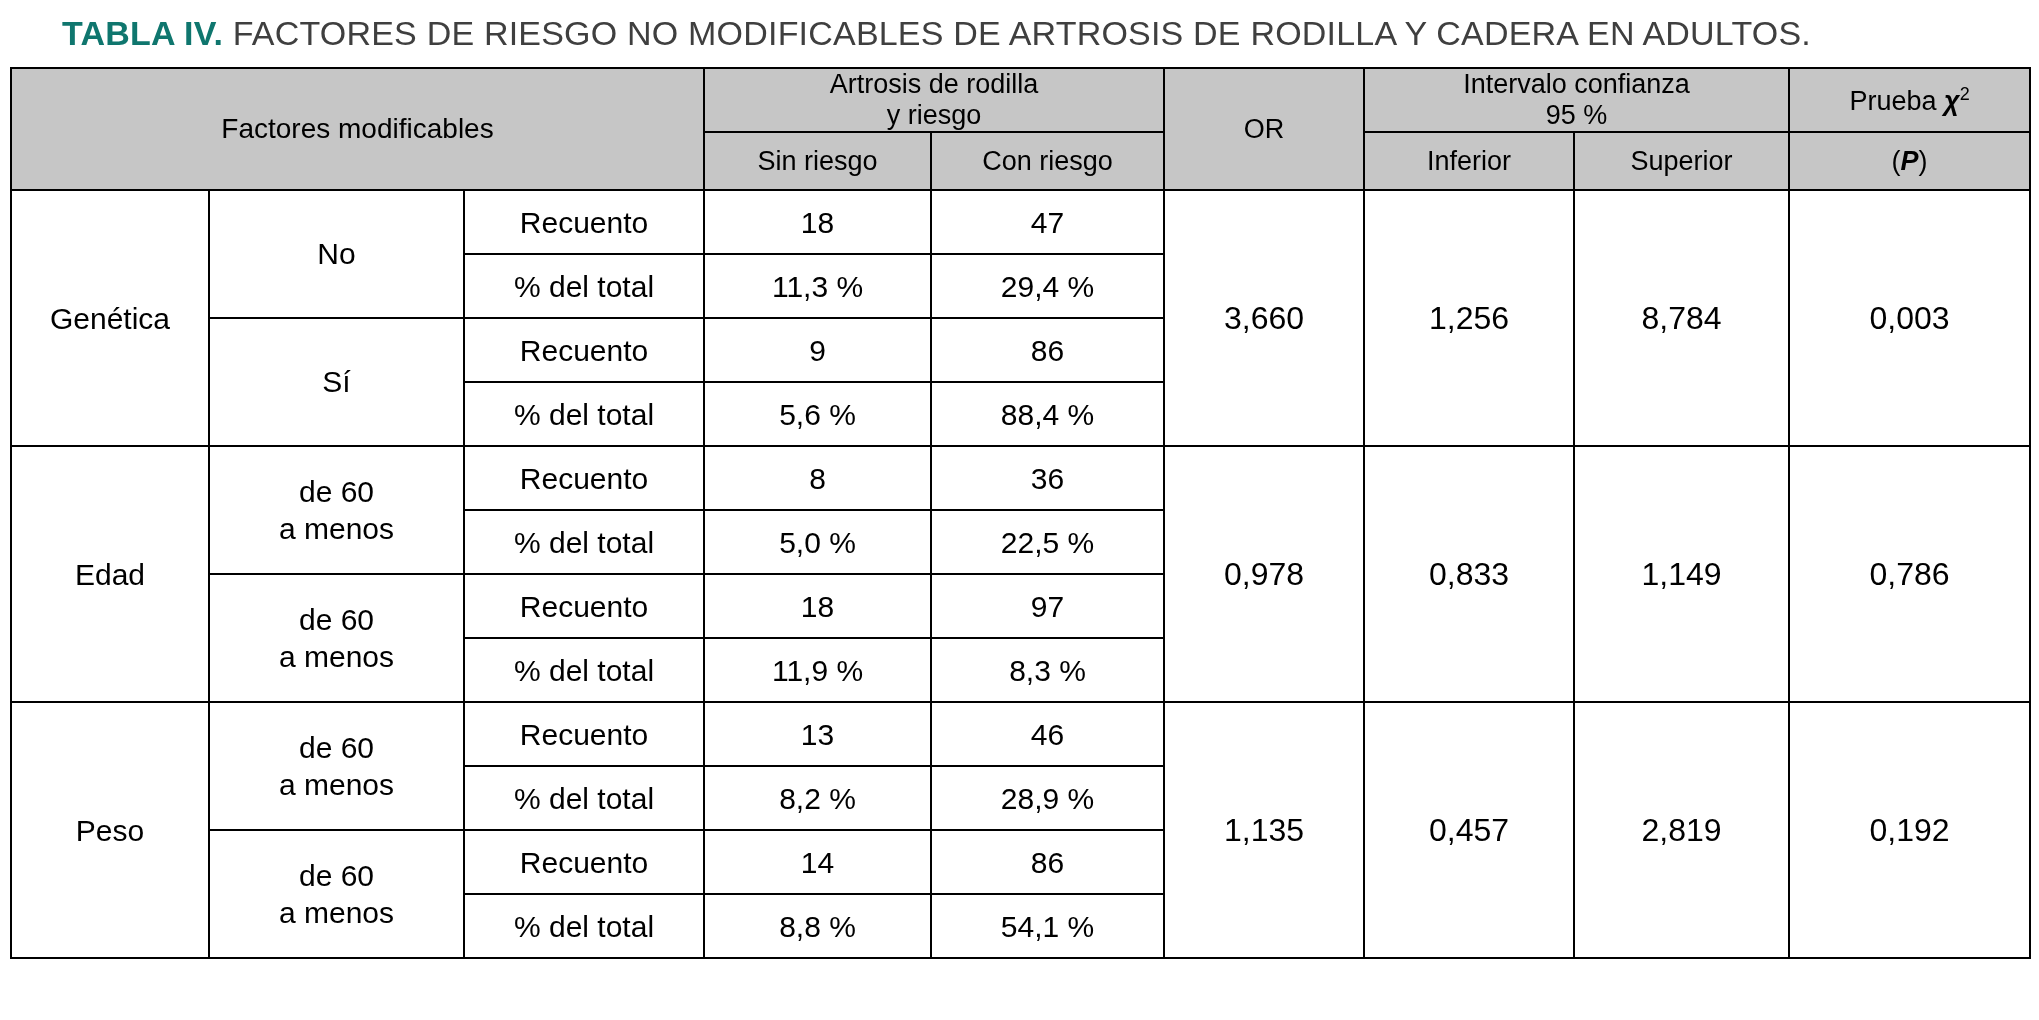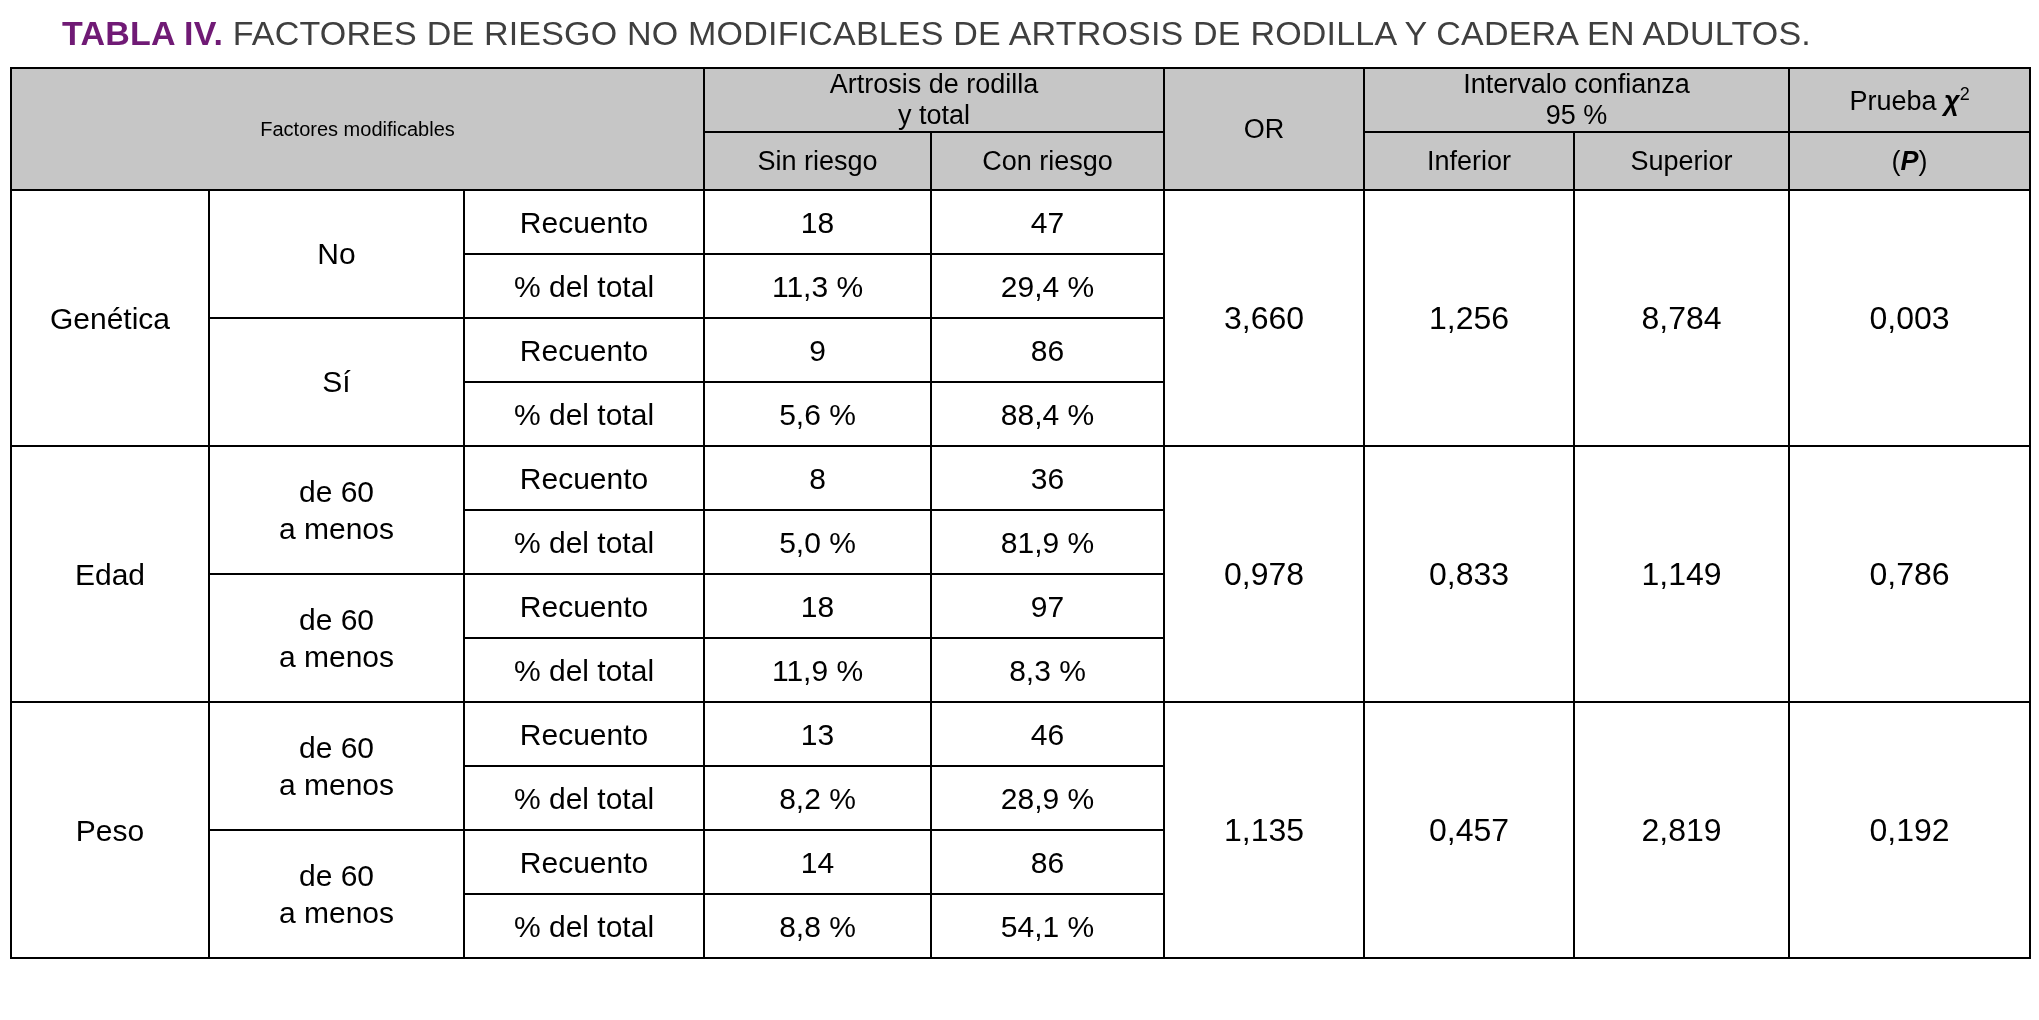--- a/index.html
+++ b/index.html
@@ -20,21 +20,21 @@
   }
   .title {
     font-size: 34px;
     color: #3f3f3f;
     letter-spacing: 0.2px;
     padding: 0 0 14px 62px;
     white-space: nowrap;
   }
   .title .tbl {
     font-weight: bold;
-    color: #701a75;
+    color: #0f766e;
   }
   .table-wrap {
     padding: 0 10px 0 10px;
   }
   table.main {
     border-collapse: collapse;
     width: 2019px;
     table-layout: fixed;
   }
   table.main td, table.main th {
@@ -45,21 +45,21 @@
     font-weight: normal;
   }
   thead th {
     background: #c6c6c6;
     font-weight: bold;
     font-size: 27px;
     line-height: 1.15;
     height: 56px;
   }
   .hdr-factores {
-    font-size: 20px;
+    font-size: 28px;
   }
   .hdr-prueba .chi {
     font-style: italic;
     font-weight: bold;
   }
   .hdr-prueba sup {
     font-size: 18px;
     vertical-align: super;
   }
   .p-ital {
@@ -120,21 +120,21 @@
         <col class="c-or">
         <col class="c-inf">
         <col class="c-sup">
         <col class="c-p">
       </colgroup>
       <thead>
         <tr>
           <th colspan="3" rowspan="2" class="hdr-factores">Factores modificables</th>
           <th colspan="2">
             <span class="two-line">Artrosis de rodilla</span>
-            <span class="two-line">y total</span>
+            <span class="two-line">y riesgo</span>
           </th>
           <th rowspan="2">OR</th>
           <th colspan="2">
             <span class="two-line">Intervalo confianza</span>
             <span class="two-line">95 %</span>
           </th>
           <th class="hdr-prueba">
             <span>Prueba</span>
             <span class="chi">χ</span><sup>2</sup>
           </th>
@@ -191,21 +191,21 @@
           <td>8</td>
           <td>36</td>
           <td class="stat" rowspan="4">0,978</td>
           <td class="stat" rowspan="4">0,833</td>
           <td class="stat" rowspan="4">1,149</td>
           <td class="stat" rowspan="4">0,786</td>
         </tr>
         <tr>
           <td class="metric">% del total</td>
           <td>5,0 %</td>
-          <td>81,9 %</td>
+          <td>22,5 %</td>
         </tr>
         <tr>
           <td class="level" rowspan="2">
             <span class="two-line">de 60</span>
             <span class="two-line">a menos</span>
           </td>
           <td class="metric">Recuento</td>
           <td>18</td>
           <td>97</td>
         </tr>

